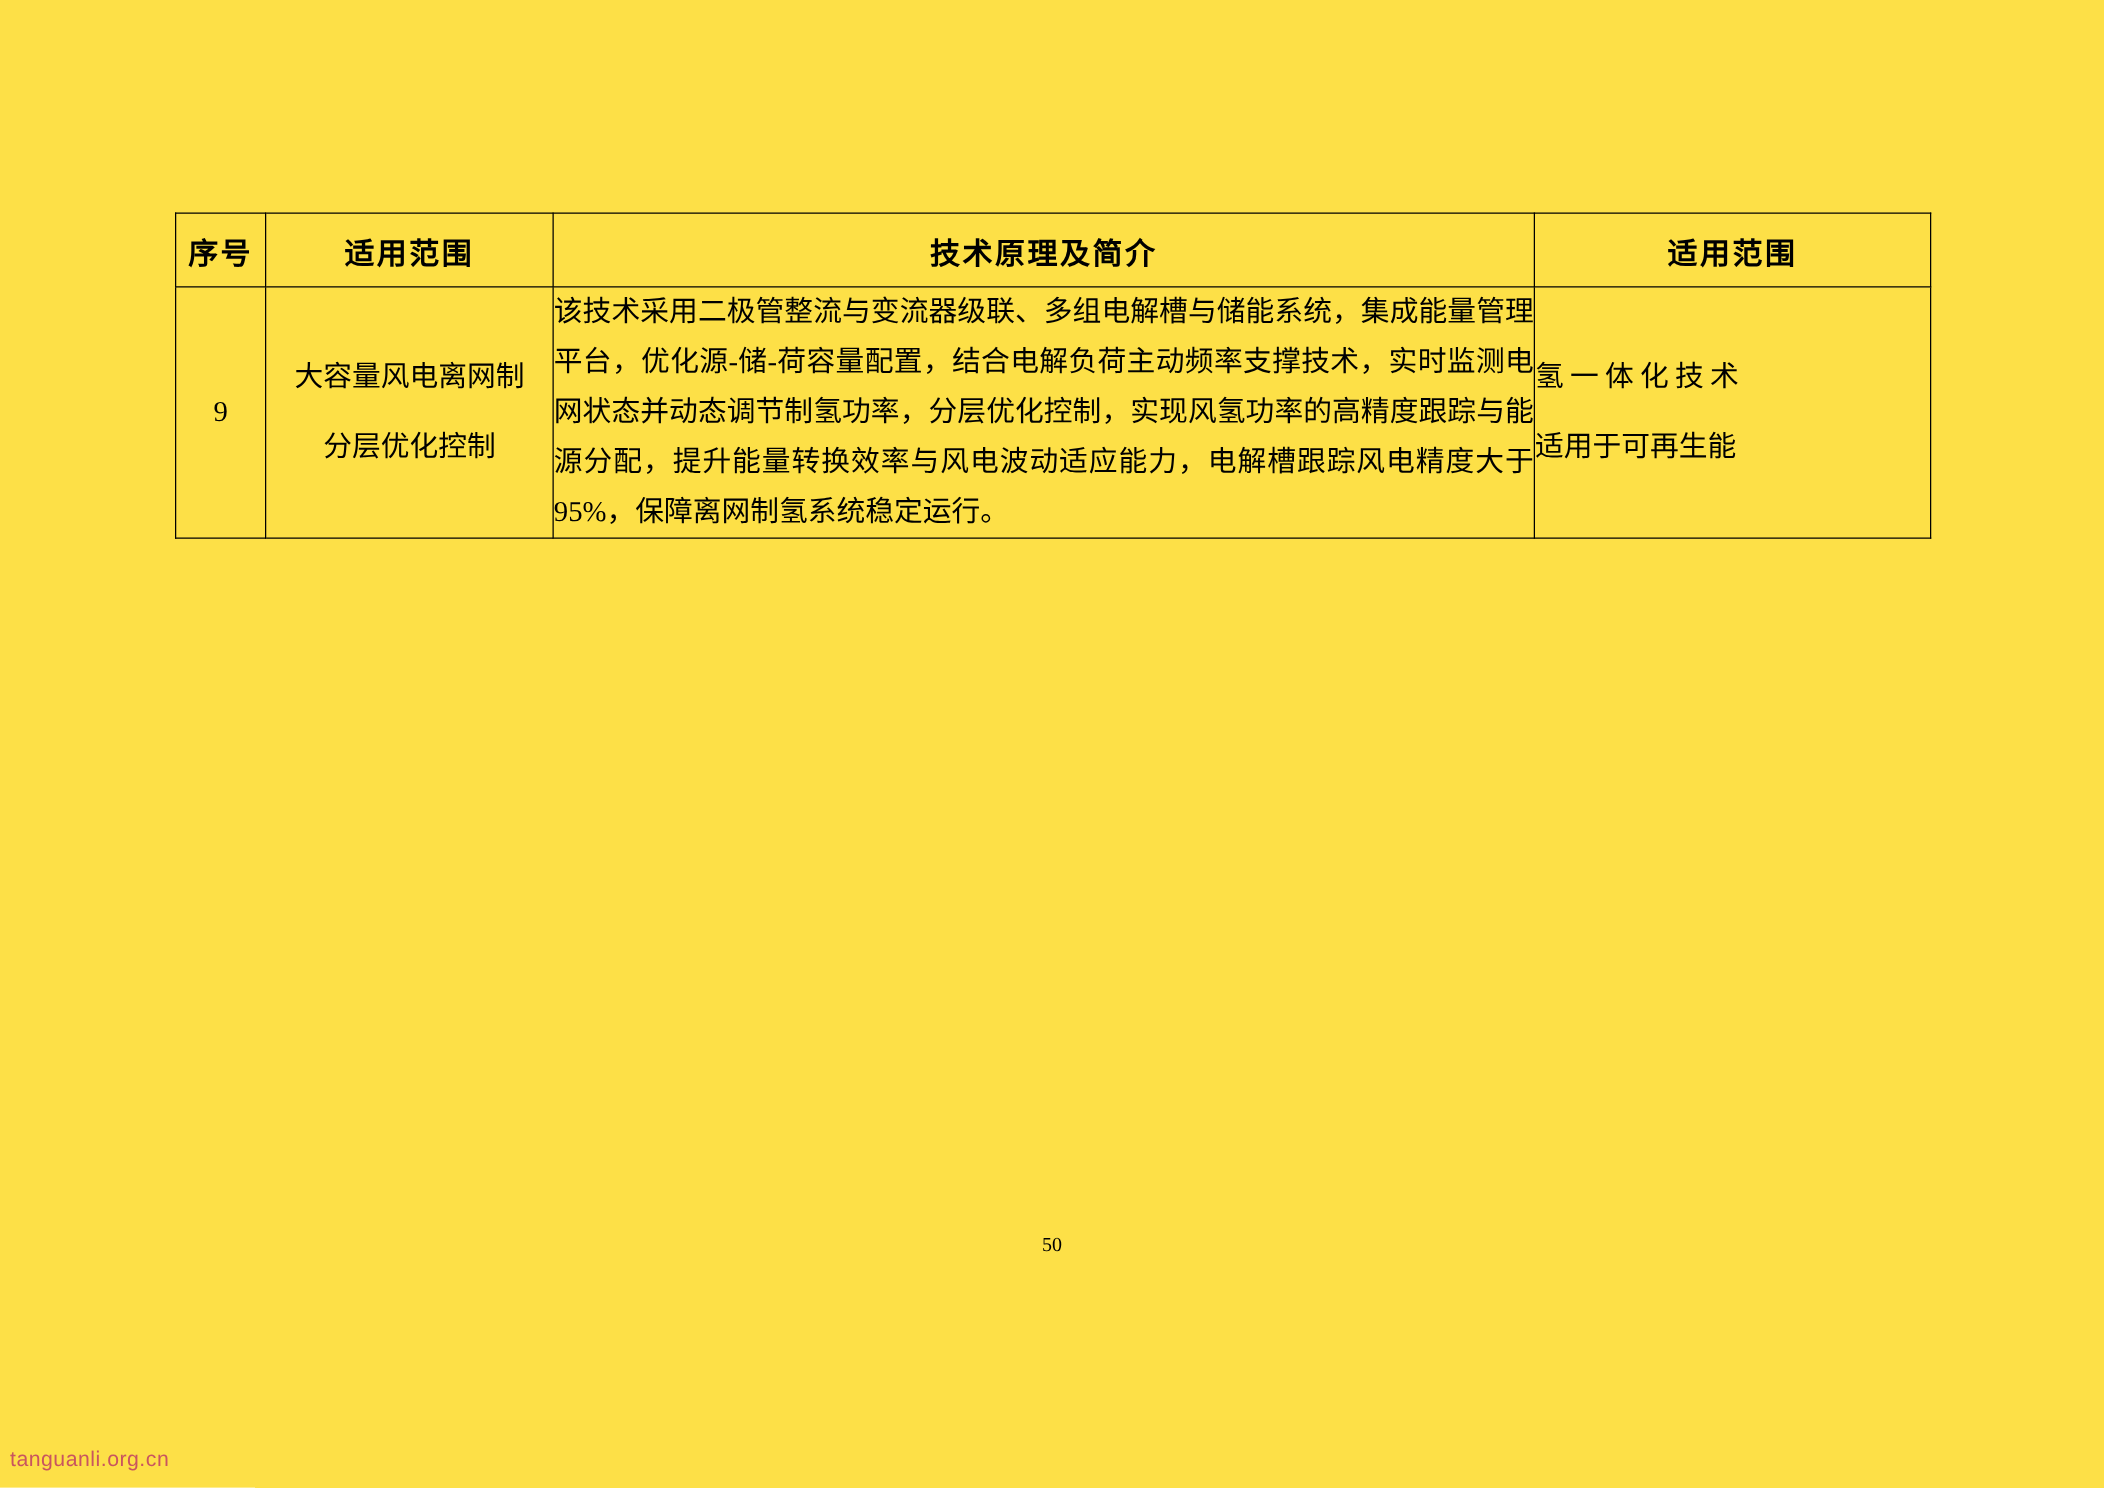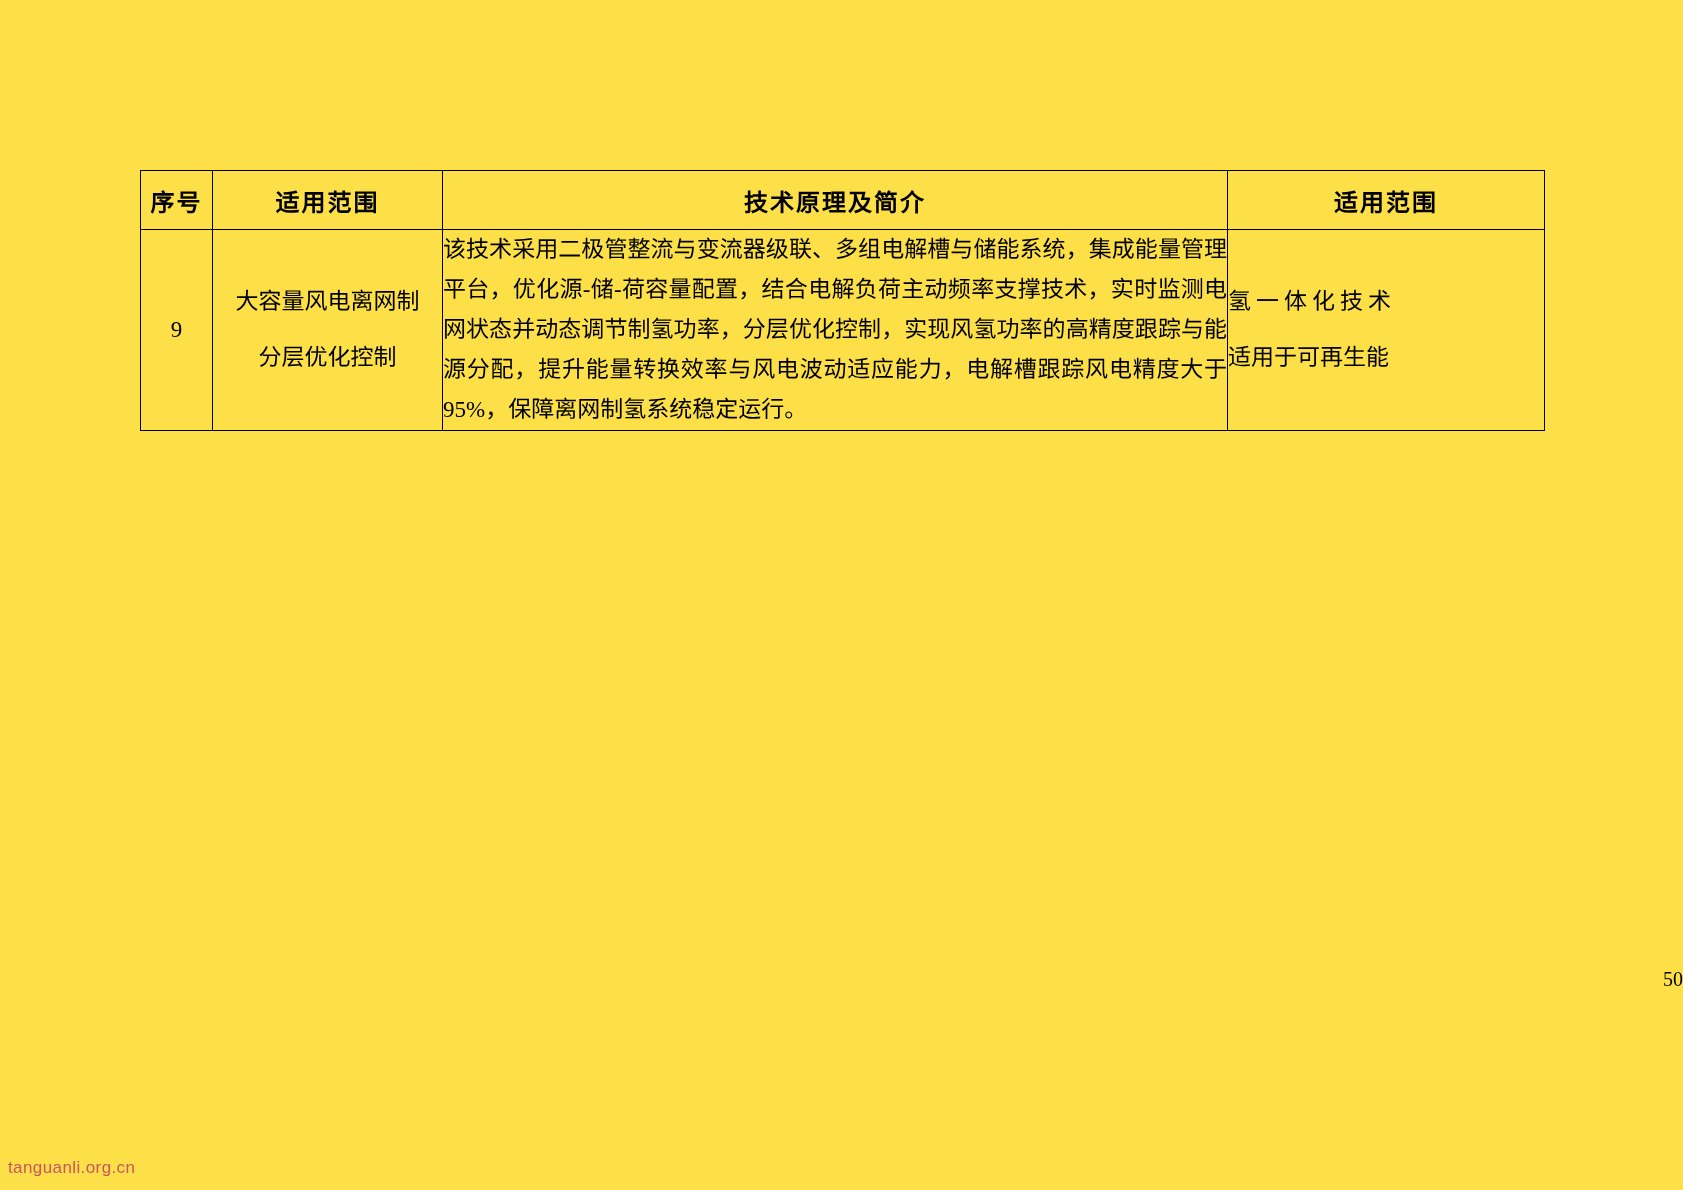--- a/index.html
+++ b/index.html
@@ -93,24 +93,24 @@
     text-align: left;
   }
 
   .scope-line-1 {
     letter-spacing: 5px;
   }
 
   .page-number {
     position: absolute;
     left: 0;
-    top: 968px;
+    top: 988px;
     width: 1683px;
-    text-align: right;
-    font-size: 20px;
+    text-align: center;
+    font-size: 16px;
     font-family: "Liberation Serif", "DejaVu Serif", serif;
     color: #000000;
   }
 
   .watermark {
     position: absolute;
     left: 8px;
     top: 1158px;
     font-size: 17px;
     font-family: "Liberation Sans", sans-serif;

